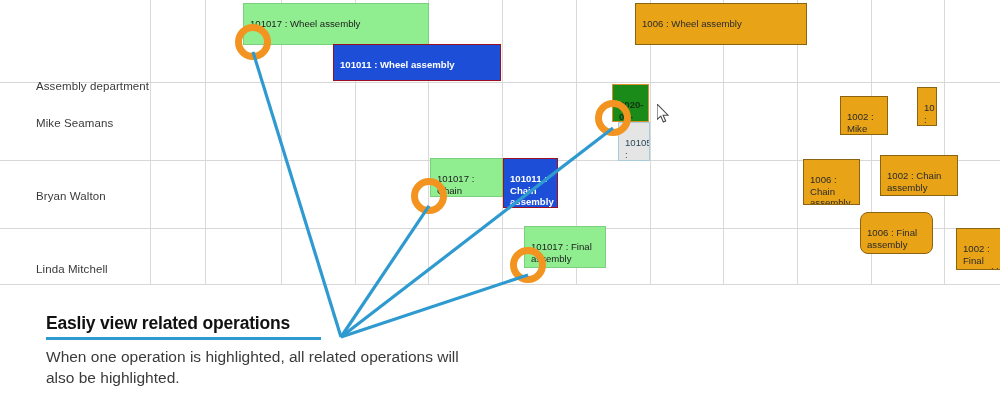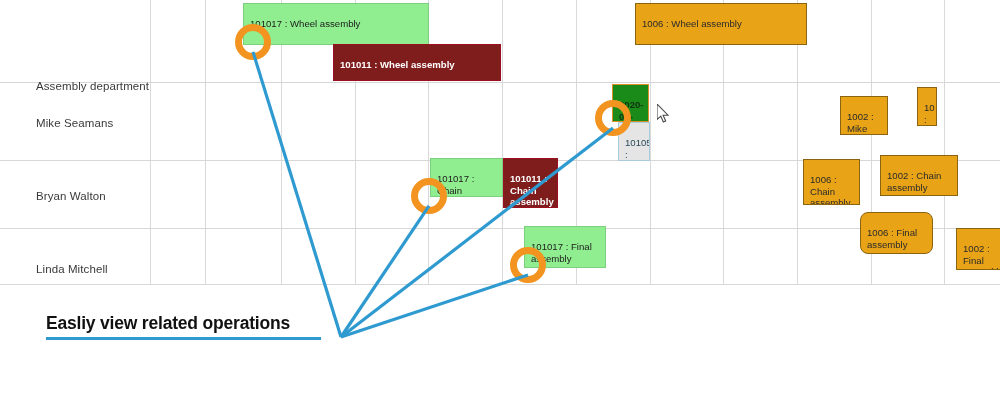--- a/index.html
+++ b/index.html
@@ -11,21 +11,21 @@
   .gantt{position:absolute;left:0;top:0;width:1000px;height:285px;background:#ffffff;overflow:hidden;}
 
   .vline{position:absolute;top:0;bottom:0;width:1px;background:#d9d9d9;}
   .hline{position:absolute;left:0;width:1000px;height:1px;background:#d7d7d7;}
 
   .rowlabel{position:absolute;left:36px;font-size:11.5px;color:#3a3a3a;white-space:nowrap;letter-spacing:.1px;}
 
   .bar{position:absolute;box-sizing:border-box;font-size:9.6px;line-height:11.6px;
        padding:14px 5px 0 6px;overflow:hidden;white-space:normal;}
   .bar.green{background:#90ee90;border:1px solid #7ccf7c;color:#1c1c1c;}
-  .bar.red{background:#7f1d1d;border:1px solid #9b1020;color:#ffffff;font-weight:bold;}
+  .bar.red{background:#1d4ed8;border:1px solid #9b1020;color:#ffffff;font-weight:bold;}
   .bar.orange{background:#e8a317;border:1px solid #8a6410;color:#2b2b2b;}
   .bar.darkgreen{background:#1a8a18;border:1px solid #d98f2a;color:#123312;font-weight:bold;}
   .bar.lightblue{background:#e5e5e5;border:1px solid #a9ccdd;color:#2b4a5a;}
 
   
   .ring{position:absolute;border-radius:50%;border:7px solid #f2941f;box-sizing:border-box;background:transparent;}
 
   
   .cursor{position:absolute;width:14px;height:19px;}
 
@@ -100,15 +100,16 @@
   <svg class="lines" id="connectors">
       <line x1="341" y1="337" x2="253" y2="51.9" stroke="#2e9ad0" stroke-width="3.2"></line>
       <line x1="341" y1="337" x2="613" y2="127.9" stroke="#2e9ad0" stroke-width="3.2"></line>
       <line x1="341" y1="337" x2="429" y2="205.9" stroke="#2e9ad0" stroke-width="3.2"></line>
       <line x1="341" y1="337" x2="528" y2="274.9" stroke="#2e9ad0" stroke-width="3.2"></line>
     </svg>
 
   <div class="callout">
     <h2>Easliy view related operations</h2>
     <div class="rule"></div>
+    <p>When one operation is highlighted, all related operations will also be highlighted.</p>
   </div>
 
 </div>
 
 </body></html>

